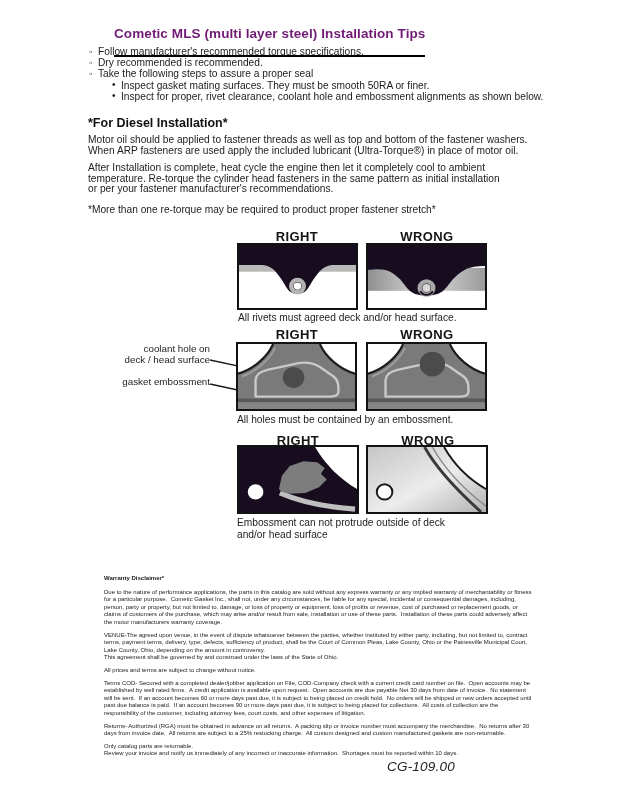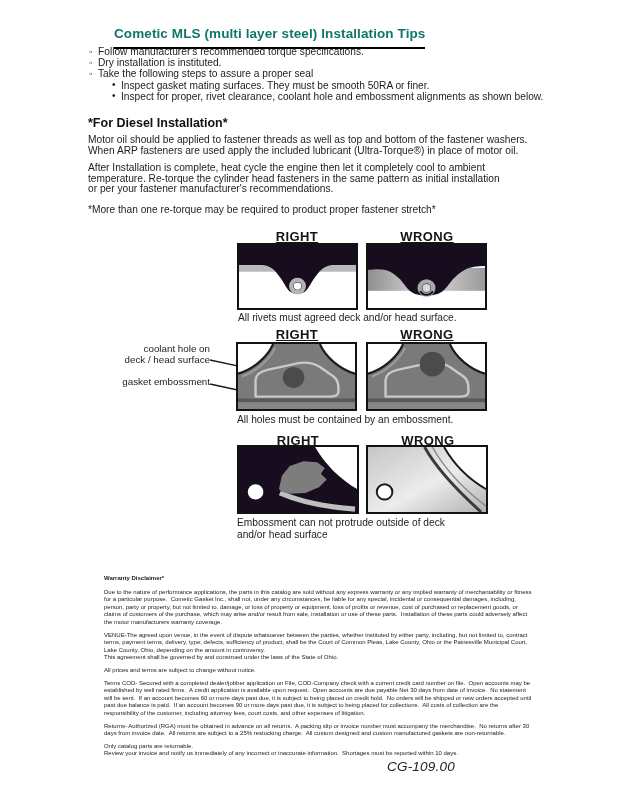--- a/index.html
+++ b/index.html
@@ -1,47 +1,47 @@
 <!DOCTYPE html>
 <html><head>
 <meta charset="utf-8">
 <style>
   * { margin:0; padding:0; box-sizing:border-box; }
   html,body { background:#ffffff; }
   body { font-family:"Liberation Sans", sans-serif; color:#1a1a1a; }
   .page { position:relative; width:618px; height:800px; background:#ffffff; overflow:hidden; }
   .abs { position:absolute; }
-  .title { font-size:13.5px; font-weight:bold; color:#0f766e; border-bottom:2px solid #000; padding-bottom:6px; letter-spacing:0.1px; }
+  .title { font-size:13.5px; font-weight:bold; color:#701a75; border-bottom:2px solid #000; padding-bottom:14px; letter-spacing:0.1px; }
   .tips { list-style:none; font-size:10.2px; line-height:11.2px; color:#1c1c1c; }
   .tips li { position:relative; padding-left:9px; }
   .tips li::before { content:"◦"; position:absolute; left:0; top:-0.5px; font-size:10px; }
   .tips li.sub { margin-left:23px; }
   .tips li.sub::before { content:"•"; }
   .h2 { font-size:12.5px; font-weight:bold; color:#111; }
   .body-par { font-size:10.2px; line-height:10.6px; white-space:pre-wrap; color:#1c1c1c; }
-  .dlabel { font-size:13px; font-weight:bold; color:#151515; transform:translateX(-50%); letter-spacing:0.4px;text-decoration:underline; }
+  .dlabel { font-size:13px; font-weight:bold; color:#151515; transform:translateX(-50%); letter-spacing:0.4px; }
   .dbox { border:2px solid #121212; background:#fff; }
   .dbox svg { display:block; width:100%; height:100%; }
   .dcaption { font-size:10.2px; color:#1c1c1c; white-space:pre-wrap; line-height:11.5px; }
   .annot { font-size:9.8px; line-height:10.6px; text-align:right; white-space:pre-wrap; color:#1c1c1c; }
   .legal { width:430px; font-size:6px; line-height:7.6px; color:#222; }
   .legal .lheading { font-weight:bold; margin-bottom:6px; }
   .legal p { margin-bottom:5px; white-space:pre-wrap; }
   .pagenum { font-size:13.5px; color:#222; letter-spacing:0.2px;font-style:italic; }
 </style>
 </head>
 <body>
 
 <div class="page">
 
   <div class="abs title" style="left:114px; top:26px;">Cometic MLS (multi layer steel) Installation Tips</div>
 
   <ul class="abs tips" style="left:89px; top:46px; width:460px;">
     <li>Follow manufacturer's recommended torque specifications.</li>
-    <li>Dry installation is instituted.</li>
+    <li>Dry recommended is recommended.</li>
     <li>Take the following steps to assure a proper seal</li>
     <li class="sub">Inspect gasket mating surfaces.  They must be smooth 50RA or finer.</li>
     <li class="sub">Inspect for proper, rivet clearance, coolant hole and embossment alignments as shown below.</li>
   </ul>
 
   <div class="abs h2" style="left:88px; top:116px;">*For Diesel Installation*</div>
   <div class="abs body-par" style="left:88px; top:135px; width:460px;">Motor oil should be applied to fastener threads as well as top and bottom of the fastener washers.
 When ARP fasteners are used apply the included lubricant (Ultra-Torque®) in place of motor oil.</div>
   <div class="abs body-par" style="left:88px; top:163px; width:460px;">After Installation is complete, heat cycle the engine then let it completely cool to ambient
 temperature. Re-torque the cylinder head fasteners in the same pattern as initial installation

